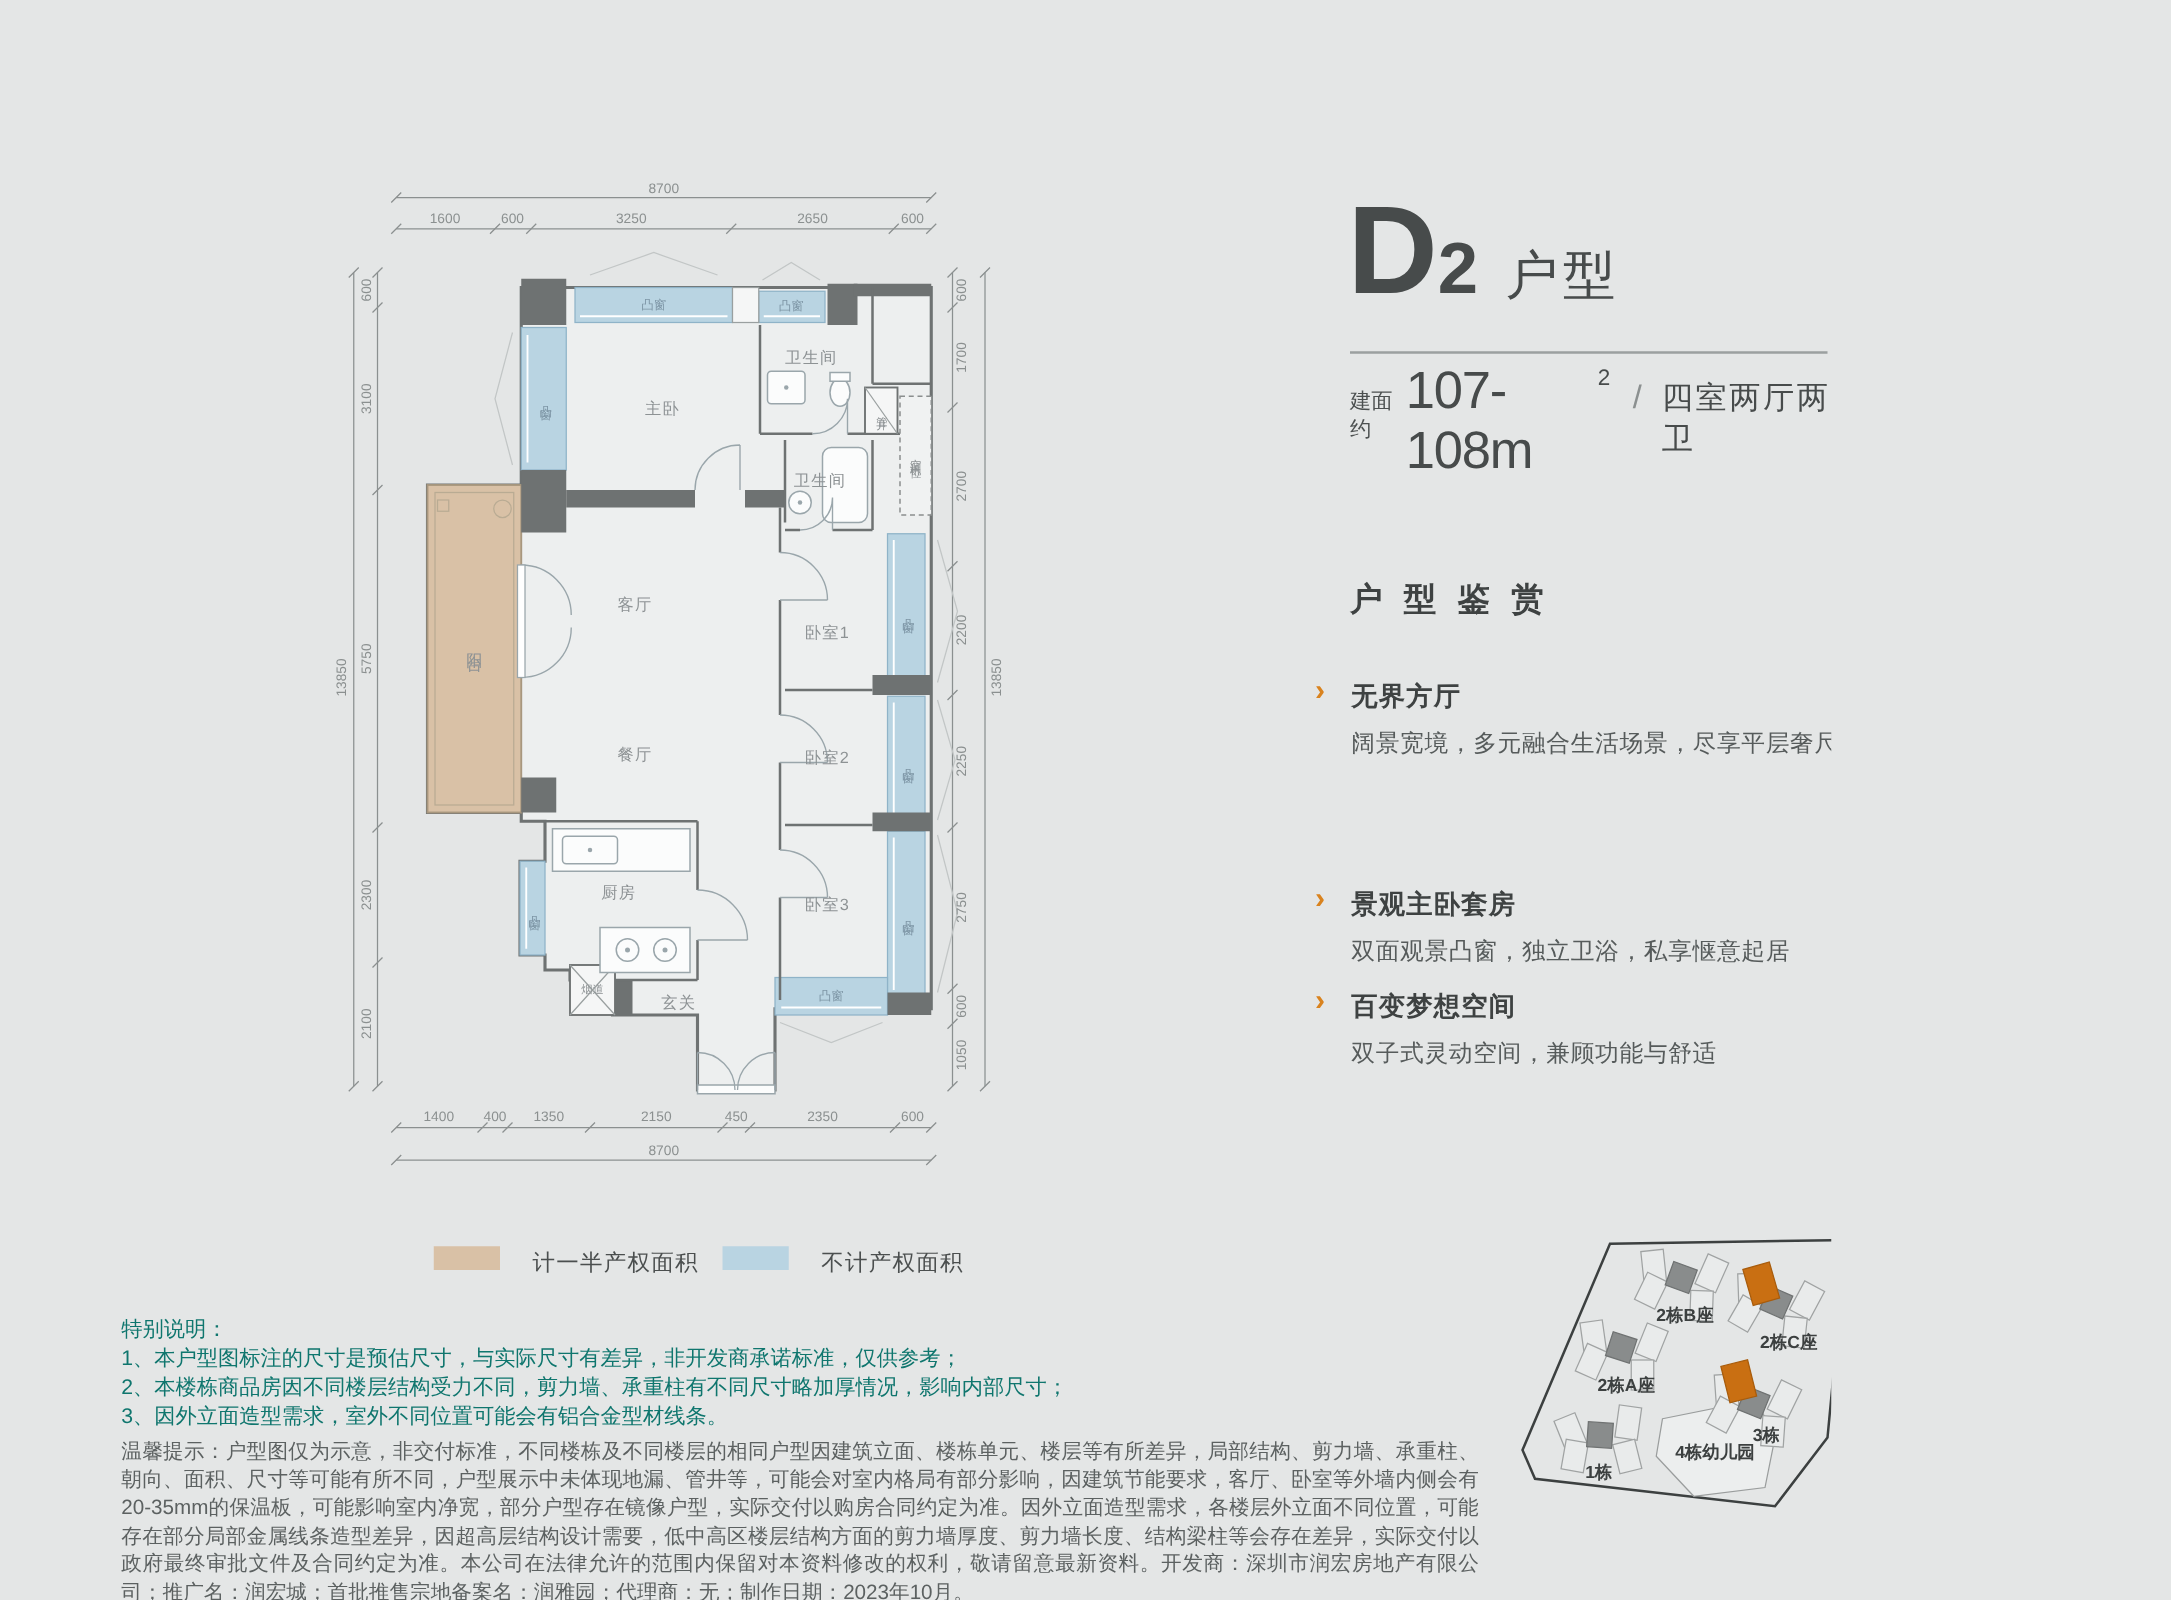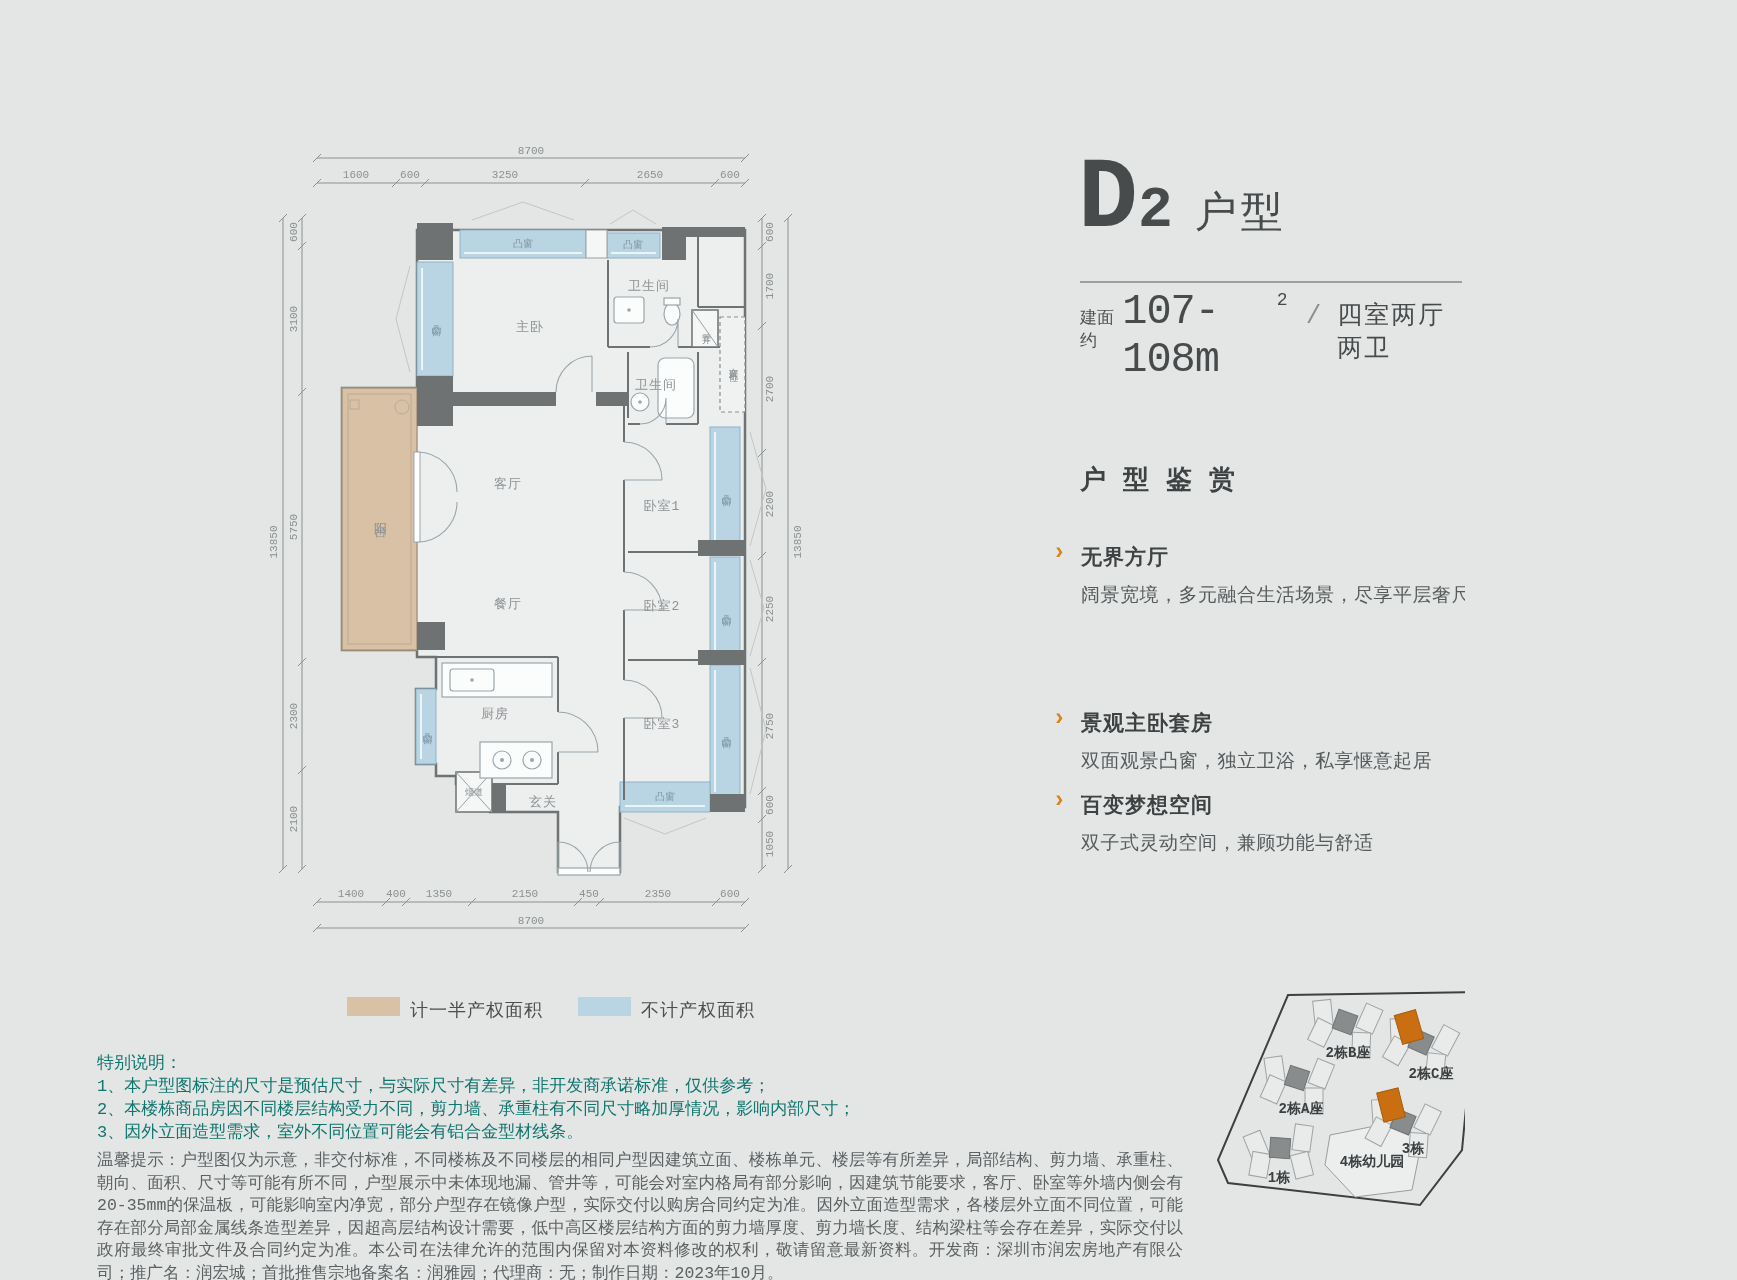--- a/index.html
+++ b/index.html
@@ -1,17 +1,17 @@
 <!DOCTYPE html>
 <html><head>
 <meta charset="utf-8">
 <style>
   html,body{margin:0;padding:0;}
   body{width:1737px;height:1280px;background:#e4e6e6;font-family:"Liberation Sans","DejaVu Sans",sans-serif;}
-  .canvas{position:relative;width:1465px;height:1280px;background:#e4e6e6;overflow:hidden;font-family:Liberation Mono, monospace;}
+  .canvas{position:relative;width:1465px;height:1280px;background:#e4e6e6;overflow:hidden;}
 
   
   .plan-wrap{position:absolute;left:210px;top:112px;width:610px;height:910px;}
   .plan-wrap svg{position:absolute;left:0;top:0;}
   .dim{position:absolute;font-size:11px;color:#8b9090;transform:translate(-50%,-50%);white-space:nowrap;}
   .dim.v{transform:translate(-50%,-50%) rotate(-90deg);}
   .room-label{position:absolute;font-size:13px;color:#8d9294;transform:translate(-50%,-50%);white-space:nowrap;letter-spacing:1px;}
   .room-label.small{font-size:9px;letter-spacing:0;}
   .room-label.v{writing-mode:vertical-rl;transform:translate(-50%,-50%);letter-spacing:2px;}
   .bay-label{position:absolute;font-size:10px;color:#7e96a6;transform:translate(-50%,-50%);white-space:nowrap;}
@@ -33,21 +33,21 @@
   .feature{position:absolute;left:1052px;width:420px;}
   .feature .feat-arrow{position:absolute;left:0;top:1px;color:#d9831f;font-weight:700;font-size:17px;}
   .feature .feat-arrow::before{content:"›";font-size:24px;line-height:17px;}
   .feature .feat-title{margin-left:29px;font-size:21px;font-weight:700;color:#3e4242;letter-spacing:1px;}
   .feature .feat-desc{margin-left:29px;margin-top:11px;font-size:19px;color:#565b5b;letter-spacing:0.5px;white-space:nowrap;}
 
   
   .swatch{position:absolute;width:53px;height:19px;}
   .swatch.beige{left:347px;top:997px;background:#d9c1a6;}
   .swatch.blue{left:578px;top:997px;background:#b9d4e2;}
-  .legend-label{position:absolute;top:998px;font-size:18px;color:#4b4f4f;letter-spacing:1px;}
+  .legend-label{position:absolute;top:998px;font-size:18px;color:#4b4f4f;letter-spacing:1px;margin-left:16px;}
   .legend-label.l1{left:410px;}
   .legend-label.l2{left:641px;}
 
   
   .notes{position:absolute;left:97px;top:1052px;width:1010px;font-size:17px;line-height:23px;color:#0f766e;}
   .tips{position:absolute;left:97px;top:1150px;width:1086px;font-size:16.5px;line-height:22.6px;color:#5c6161;text-align:justify;}
 
   
   .sitemap{position:absolute;left:1150px;top:950px;width:480px;height:290px;}
   .sitemap svg{position:absolute;left:0;top:0;}

